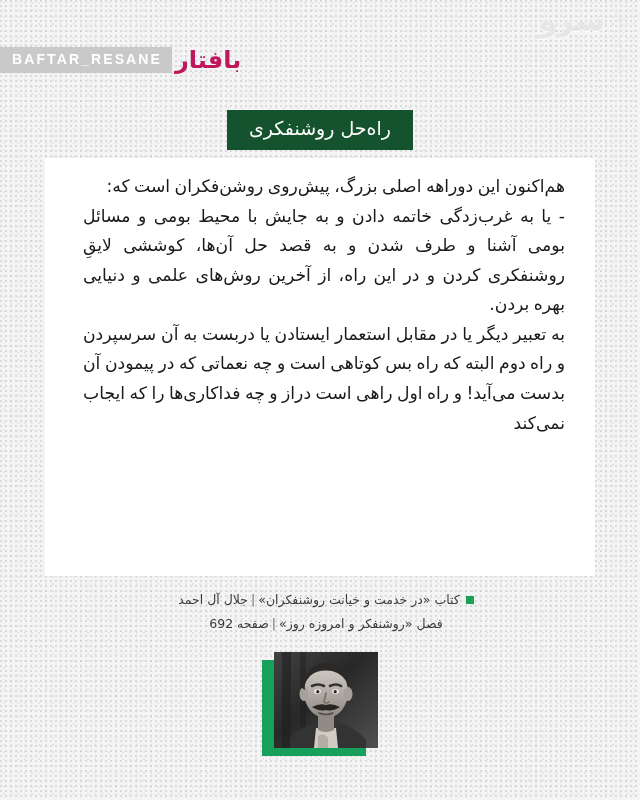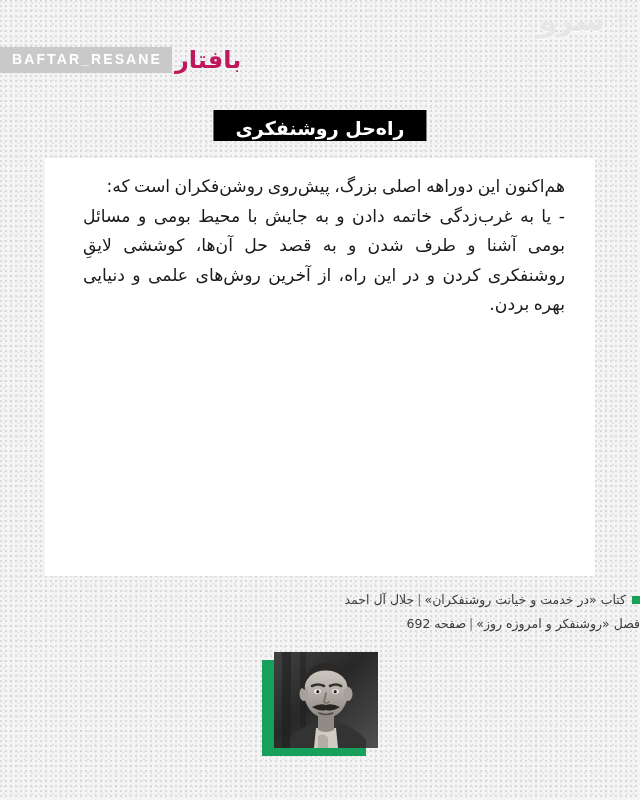--- a/index.html
+++ b/index.html
@@ -93,25 +93,25 @@
     line-height: 1;
     margin-top: 4px;
   }
 
   
   .title-chip {
     position: absolute;
     top: 110px;
     left: 50%;
     transform: translateX(-50%);
-    background: #000000;
+    background: #14532d;
     color: #ffffff;
     font-size: 19px;
-    font-weight: 700;
-    padding: 6px 22px 0 22px;
+    font-weight: 400;
+    padding: 6px 22px 9px 22px;
     line-height: 1.3;
     white-space: nowrap;
     z-index: 3;
   }
 
   
   .quote-card {
     position: absolute;
     top: 158px;
     left: 45px;
@@ -137,20 +137,21 @@
     margin: 0;
     white-space: pre-wrap;
   }
 
   
   .citation {
     position: absolute;
     top: 588px;
     left: 0;
     width: 100%;
+    text-align: center;
     direction: rtl;
     z-index: 3;
     padding-left: 12px;
   }
   .citation-line {
     display: block;
     color: #3c3c3c;
     font-size: 12.5px;
     line-height: 1.95;
     white-space: nowrap;
@@ -212,20 +213,21 @@
     <span class="watermark-sub">خبرگزاری تحلیلی</span>
     <span class="watermark-main">سرو</span>
   </div>
 
   <div class="title-chip">راه‌حل روشنفکری</div>
 
   <div class="quote-card">
     <div class="quote-body">
       <p class="quote-line">هم‌اکنون این دوراهه اصلی بزرگ، پیش‌روی روشن‌فکران است که:</p>
       <p class="quote-line">- یا به غرب‌زدگی خاتمه دادن و به جایش با محیط بومی و مسائل بومی آشنا و طرف شدن و به قصد حل آن‌ها، کوششی لایقِ روشنفکری کردن و در این راه، از آخرین روش‌های علمی و دنیایی بهره بردن.</p>
+      <p class="quote-line">به تعبیر دیگر یا در مقابل استعمار ایستادن یا دربست به آن سرسپردن و راه دوم البته که راه بس کوتاهی است و چه نعماتی که در پیمودن آن بدست می‌آید! و راه اول راهی است دراز و چه فداکاری‌ها را که ایجاب نمی‌کند</p>
     </div>
   </div>
 
   <div class="citation">
     <span class="citation-line">
       <span class="citation-bullet"></span><span>کتاب «در خدمت و خیانت روشنفکران»</span><span class="citation-sep">|</span><span>جلال آل احمد</span>
     </span>
     <span class="citation-line">
       <span>فصل «روشنفکر و امروزه روز»</span><span class="citation-sep">|</span><span>صفحه 692</span>
     </span>

